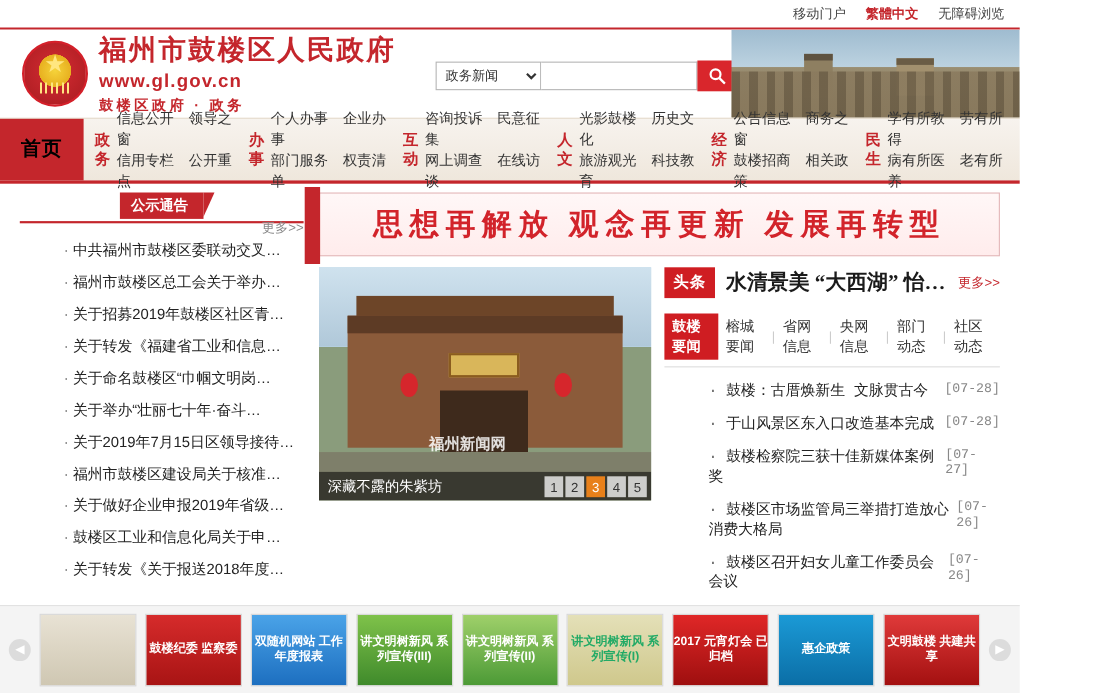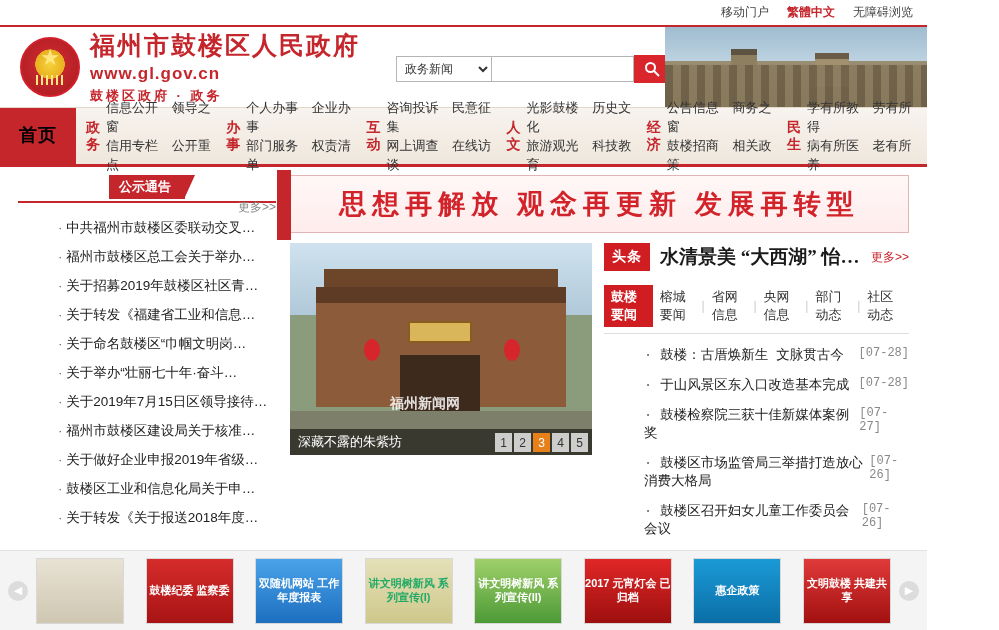--- a/index.html
+++ b/index.html
@@ -666,24 +666,26 @@
   </div>
 
   <div class="carousel">
     <div class="arrow">◀</div>
     <div class="cards">
       <div class="card c0"></div>
       <div class="card c1">鼓楼纪委
 监察委</div>
       <div class="card c2">双随机网站
 工作年度报表</div>
+      <div class="card c3">讲文明树新风
+系列宣传(III)</div>
+      <div class="card c4">讲文明树新风
+系列宣传(II)</div>
       <div class="card c5">讲文明树新风
 系列宣传(I)</div>
-      <div class="card c4">讲文明树新风
-系列宣传(II)</div>
       <div class="card c6">2017
 元宵灯会
 已归档</div>
       <div class="card c7">惠企政策</div>
       <div class="card c8">文明鼓楼
 共建共享</div>
     </div>
     <div class="arrow">▶</div>
   </div>
 

